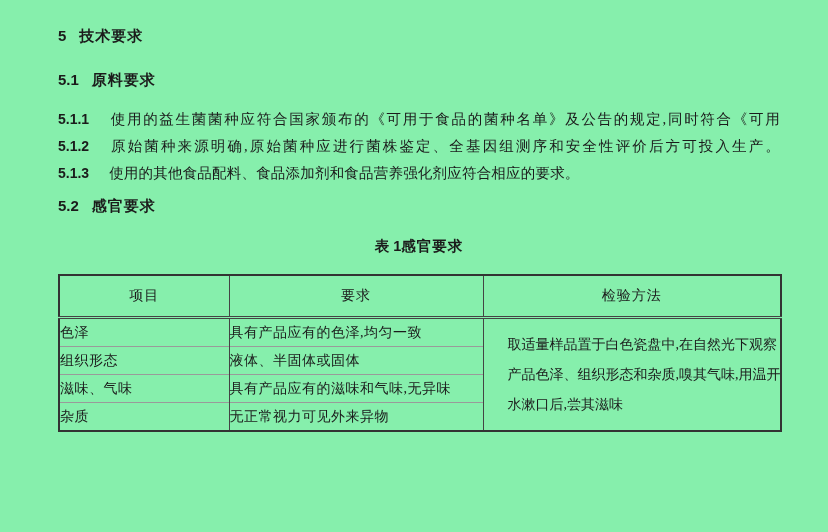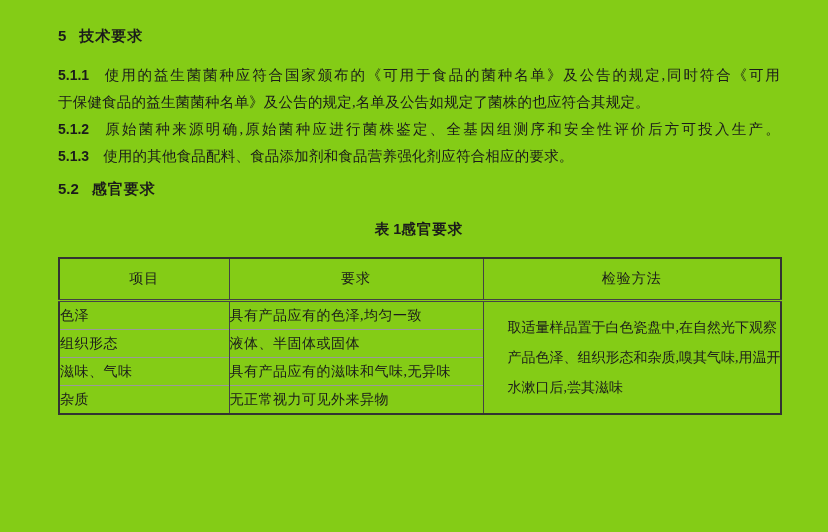--- a/index.html
+++ b/index.html
@@ -1,21 +1,21 @@
 <!DOCTYPE html>
 <html><head>
 <meta charset="utf-8">
 <style>
   html, body { margin: 0; padding: 0; background: #ffffff; }
   .page {
     position: relative;
     width: 828px; height: 532px;
     box-sizing: border-box;
     padding: 26px 48px 0 58px;
-    background: #84cc16;
+    background: #86efac;
     color: #1b1b1b;
     font-family: "Liberation Serif", serif;
     overflow: hidden;
   }
   .h2, .h3 {
     font-family: "Liberation Sans", sans-serif;
     font-weight: bold;
     font-size: 15px;
     line-height: 20px;
     letter-spacing: 1px;
@@ -26,21 +26,21 @@
   .hnum { margin-right: 13px; letter-spacing: 0; }
   .para { font-size: 14.5px; line-height: 27px; letter-spacing: 0.2px; }
   .p511 { margin-top: 16px; }
   .line { width: 722px; }
   .just { text-align: justify; text-align-last: justify; }
   .cnum {
     font-family: "Liberation Sans", sans-serif;
     font-weight: bold;
     font-size: 14px;
     letter-spacing: 0;
-    margin-right: 14px;
+    margin-right: 20px;
   }
   .intro { margin-top: 12px; text-indent: 34px; font-size: 14.5px; line-height: 27px; letter-spacing: 0.2px; }
   .caption {
     margin-top: 20px;
     width: 722px;
     text-align: center;
     font-family: "Liberation Sans", sans-serif;
     font-weight: bold;
     font-size: 14.5px;
     line-height: 20px;
@@ -89,26 +89,28 @@
 </style>
 </head>
 <body>
 
 <div class="page">
 
   <div class="h2">
     <span class="hnum">5</span><span>技术要求</span>
   </div>
 
+  <div class="h3 h3-51">
+    <span class="hnum">5.1</span><span>原料要求</span>
+  </div>
 
   <div class="para p511">
     <div class="line just">
       <span class="cnum">5.1.1</span><span>使用的益生菌菌种应符合国家颁布的《可用于食品的菌种名单》及公告的规定,同时符合《可用</span>
     </div>
-    <div class="line">于保健食品的益生菌菌种名单》及公告的规定,名单及公告如规定了菌株的也应符合其规定。</div>
   </div>
 
   <div class="para">
     <div class="line just">
       <span class="cnum">5.1.2</span><span>原始菌种来源明确,原始菌种应进行菌株鉴定、全基因组测序和安全性评价后方可投入生产。</span>
     </div>
   </div>
 
   <div class="para">
     <div class="line">

